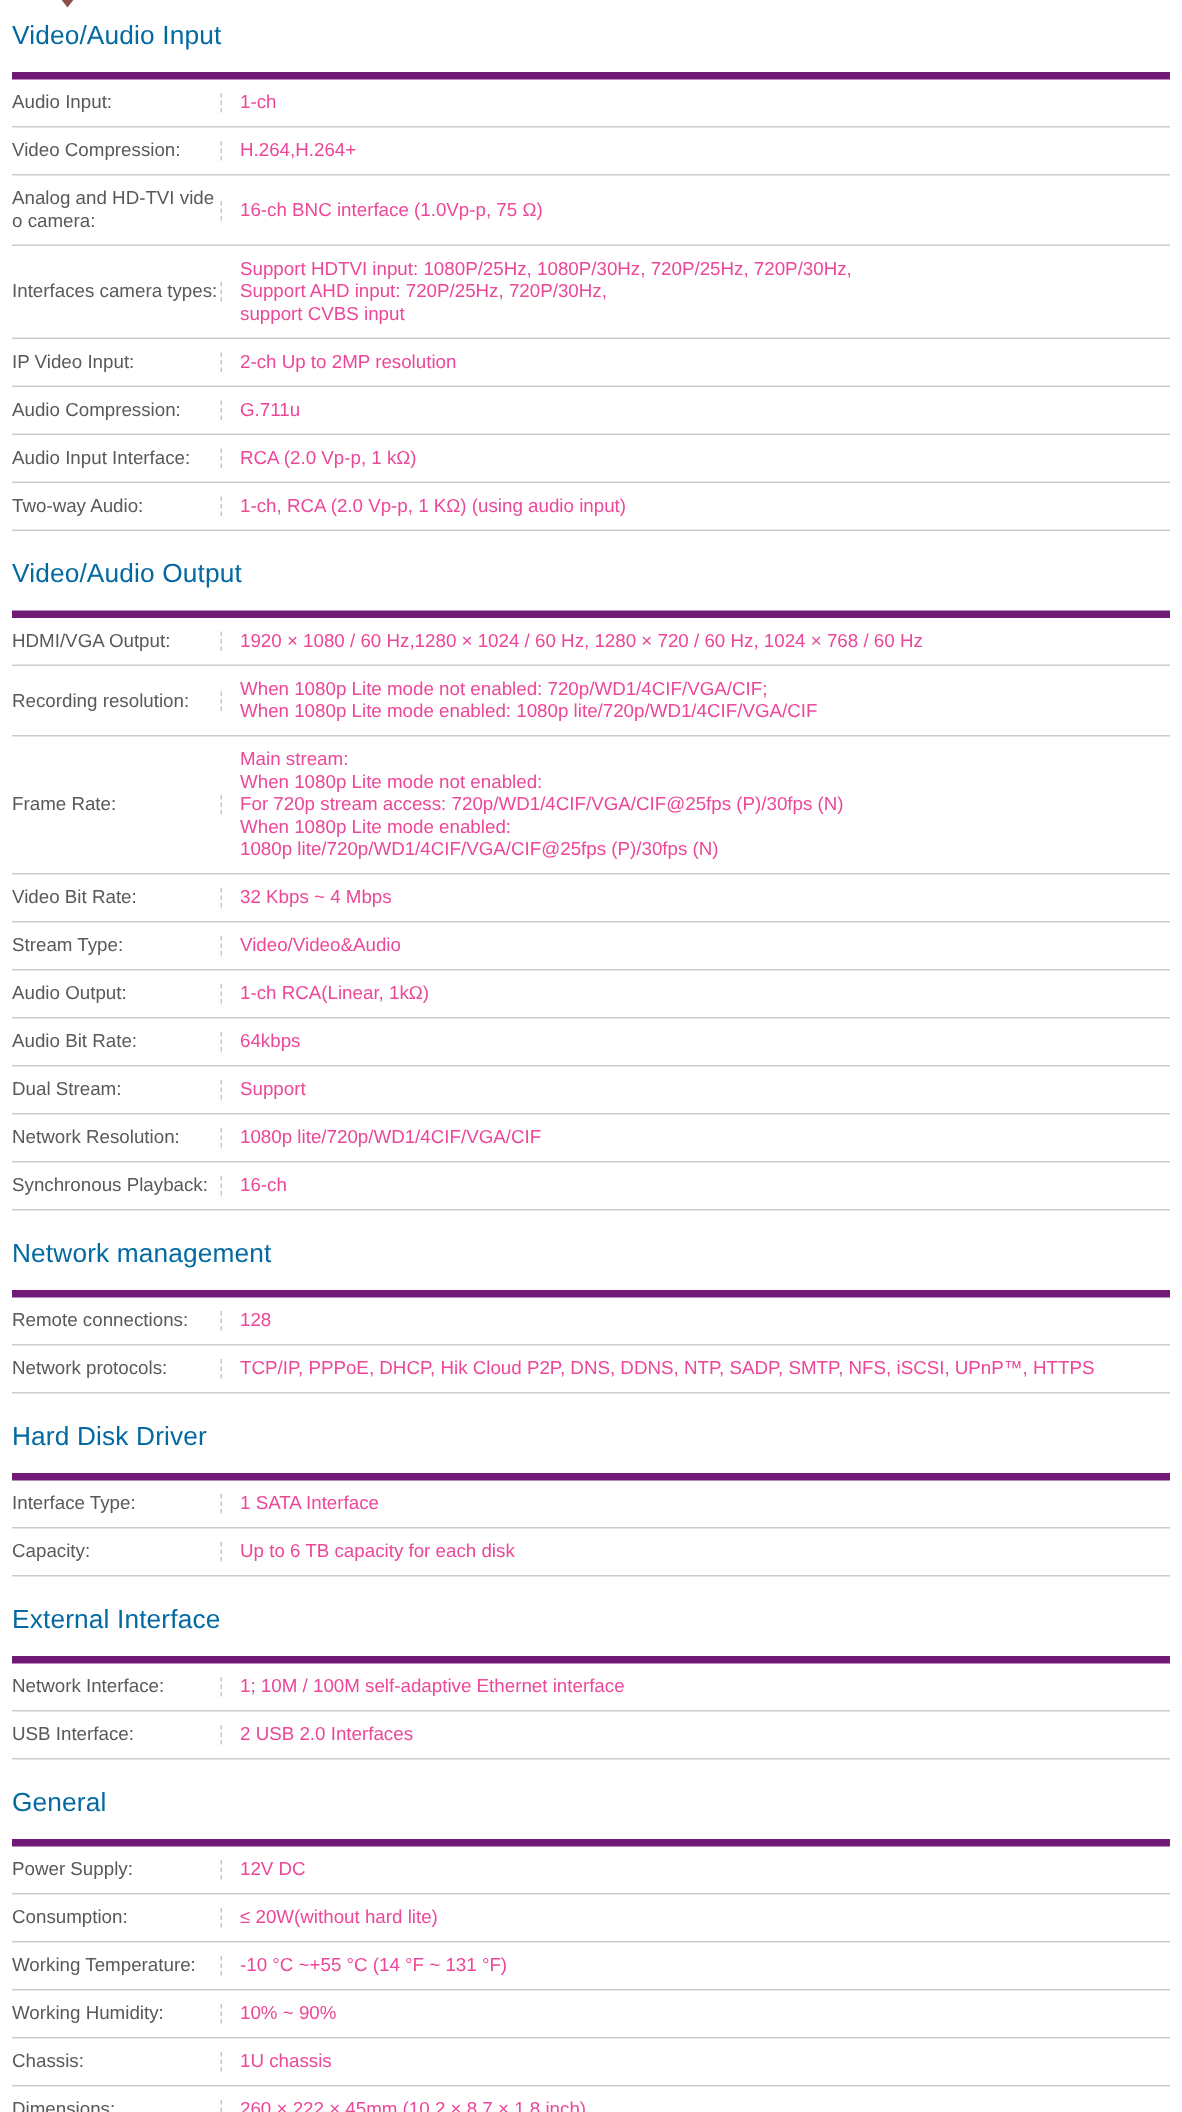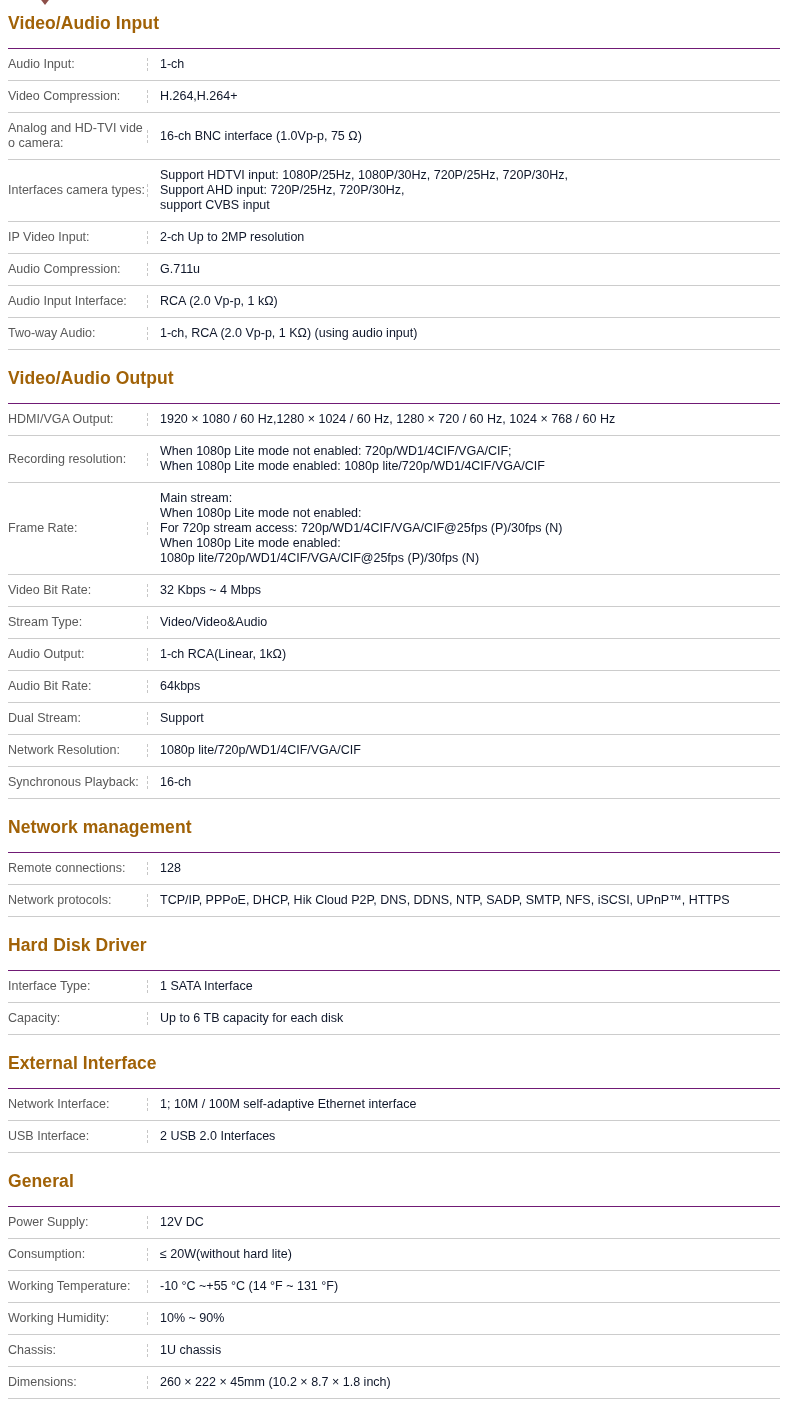--- a/index.html
+++ b/index.html
@@ -31,30 +31,30 @@
     width: 0;
     height: 0;
     margin-top: -4px;
     margin-left: 2px;
     border-left: 7px solid transparent;
     border-right: 7px solid transparent;
     border-top: 9px solid #8d4f49;
   }
   .section-title {
     font-size: 17.5px;
-    font-weight: 700;
-    color: #a16207;
+    font-weight: 400;
+    color: #0369a1;
     margin: 18px 0 14px 0;
     letter-spacing: 0.1px;
   }
   .spec-section:first-of-type .section-title {
     margin-top: 12px;
   }
   .spec-table {
-    border-top: 1px solid #701a75;
+    border-top: 5px solid #701a75;
   }
   .spec-row {
     display: flex;
     align-items: center;
     border-bottom: 1px solid #cccccc;
     padding: 8px 0;
     font-size: 12.5px;
     line-height: 15px;
   }
   .spec-label {
@@ -66,21 +66,21 @@
   .label-sep {
     flex: 0 0 auto;
     align-self: center;
     height: 13px;
     border-left: 1px dashed #c6c6c6;
     margin: 0 12px 0 1px;
   }
   .spec-value {
     flex: 1 1 auto;
     white-space: pre-line;
-    color: #0f172a;
+    color: #ec4899;
   }
 </style>
 </head>
 <body>
 
 <div class="page">
   <div class="arrow-clip">
     <div class="tri"></div>
   </div>
   <div id="sections-root">

